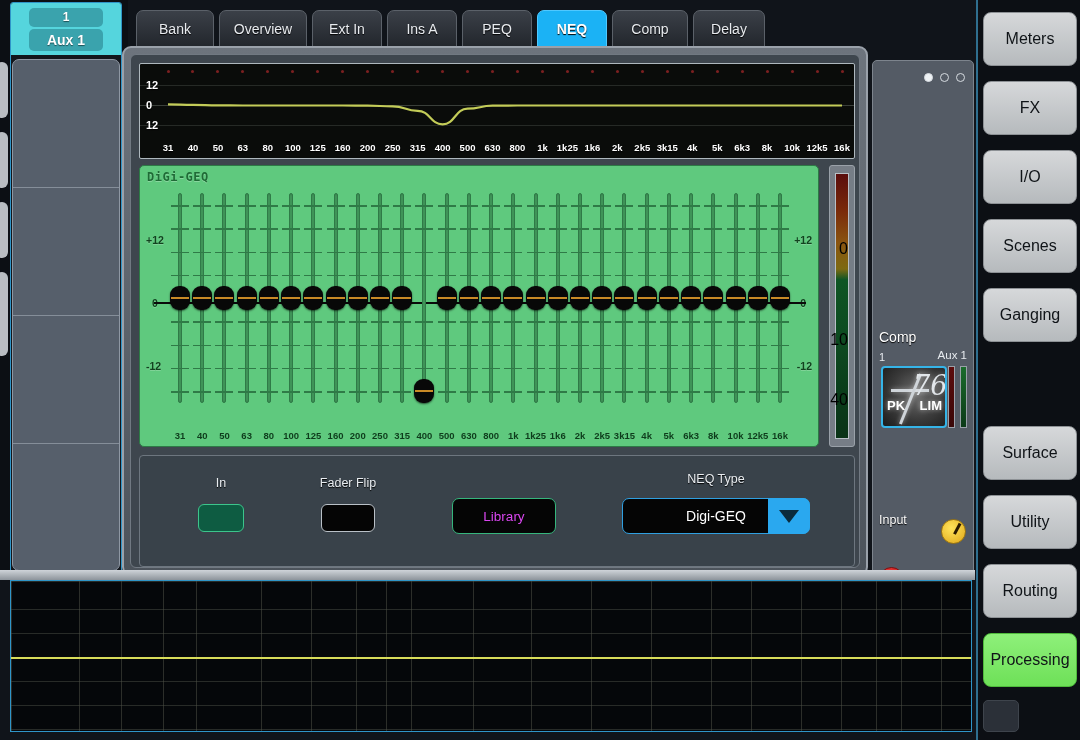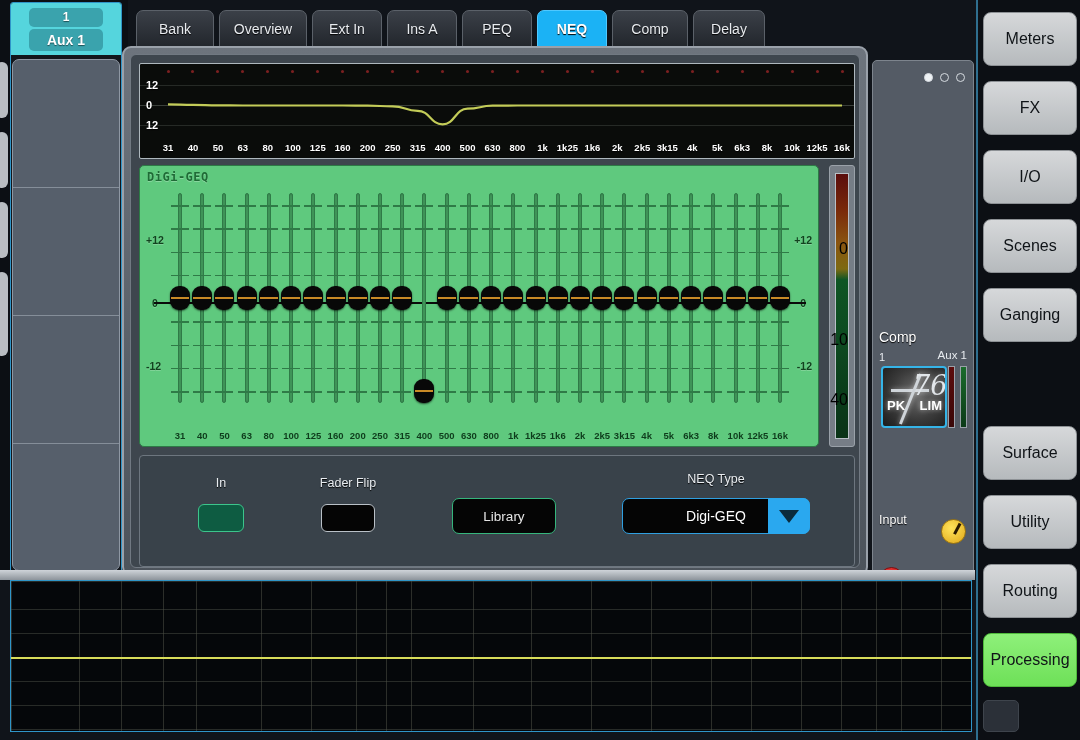--- a/index.html
+++ b/index.html
@@ -184,21 +184,21 @@
     position: absolute; left: 58px; top: 48px; width: 46px; height: 28px;
     background: #0e5c42; border: 1.5px solid #3cc58c; border-radius: 6px;
   }
   #flip-btn {
     position: absolute; left: 181px; top: 48px; width: 54px; height: 28px;
     background: #050505; border: 1.5px solid #b9c0c7; border-radius: 6px;
   }
   #library-btn {
     position: absolute; left: 312px; top: 42px; width: 104px; height: 36px;
     background: #050505; border: 1.5px solid #35b57c; border-radius: 7px;
-    color: #e5e5e5; font-size: 13.5px;
+    color: #d946ef; font-size: 13.5px;
     display: flex; align-items: center; justify-content: center;
   }
   #neqtype-select {
     position: absolute; left: 482px; top: 42px; width: 188px; height: 36px;
     background: #050505; border: 1.5px solid #2f9fe0; border-radius: 7px;
     display: flex; align-items: center; justify-content: center;
     color: #fff; font-size: 14px; position: absolute;
   }
   #neqtype-arrow {
     position: absolute; right: -1px; top: -1px; width: 42px; height: 36px;

